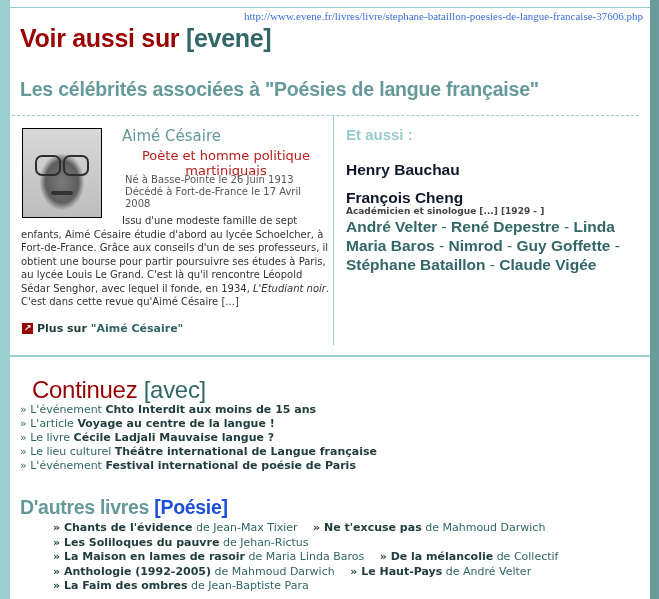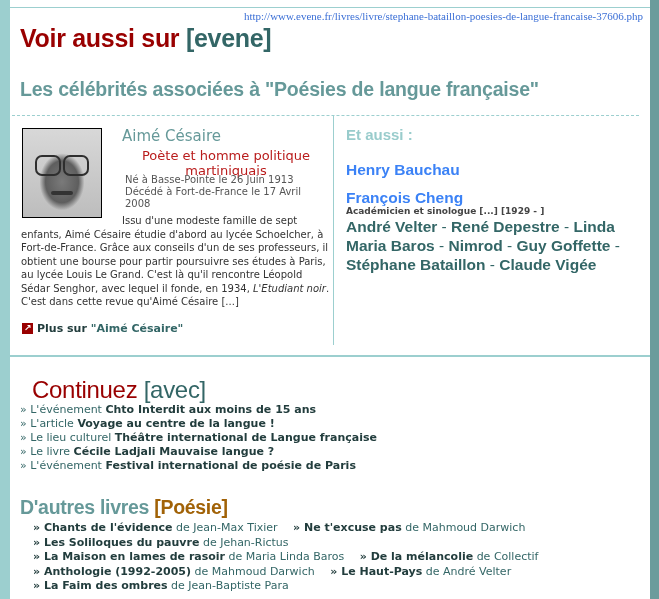--- a/index.html
+++ b/index.html
@@ -28,37 +28,37 @@
   .person-role { position:absolute; left:122px; top:144px; width:200px; font-size:13px; line-height:15px; color:#b91c1c; margin:4px;text-align:center; }
   .person-dates { position:absolute; left:125px; top:174px; width:200px; font-size:10px; line-height:12px; font-weight:normal; color:#555; }
   .person-bio { position:absolute; left:21px; top:214px; width:310px; font-size:10px; line-height:13.5px; color:#333; text-indent:101px; }
   .person-bio em { font-style:italic; }
   .more-link { position:absolute; left:22px; top:322px; font-size:11px; font-weight:bold; color:#223d3d; text-decoration:none; display:flex; align-items:center; gap:4px; }
   .arrow-icon { display:inline-block; width:11px; height:11px; background:#990000; color:#fff; font-size:9px; line-height:11px; text-align:center; }
   .more-link .quoted { color:#336666; }
 
   .et-aussi { position:absolute; left:346px; top:126px; font-family:"Liberation Sans", sans-serif; font-weight:bold; font-size:15px; color:#99cccc; margin:0; }
   .featured { position:absolute; left:346px; width:290px; }
-  .featured .fname { display:block; font-family:"Liberation Sans", sans-serif; font-weight:bold; font-size:15.5px; line-height:16px; color:#3b82f6; text-decoration:none; }
+  .featured .fname { display:block; font-family:"Liberation Sans", sans-serif; font-weight:bold; font-size:15.5px; line-height:16px; color:#0f172a; text-decoration:none; }
   .featured .fdesc { display:block; font-size:9px; line-height:11px; font-weight:bold; color:#444; }
   .others { position:absolute; left:346px; top:217px; width:290px; font-family:"Liberation Sans", sans-serif; font-weight:bold; font-size:15.5px; line-height:19px; color:#336666; }
   .others a { color:#336666; text-decoration:none; }
   .others .sep { color:#336666; font-weight:normal; }
 
   .h-continuez { position:absolute; left:28px; top:372px; font-family:"Liberation Sans", sans-serif; font-weight:normal; font-size:24px; letter-spacing:-0.3px; margin:4px; }
   .cont-list { position:absolute; left:20px; top:403px; font-size:11px; line-height:14px; margin:0; padding:0; list-style:none; }
   .cont-list li { color:#336666; white-space:nowrap; }
   .cont-list .kind { color:#336666; }
   .cont-list a { font-weight:bold; color:#223d3d; text-decoration:none; }
 
   .h-livres { position:absolute; left:20px; top:496px; font-family:"Liberation Sans", sans-serif; font-weight:bold; font-size:19.5px; margin:0; letter-spacing:-0.3px; }
   .h-livres .main { color:#669999; }
-  .h-livres .cat { color:#a16207; }
+  .h-livres .cat { color:#1d4ed8; }
   .books { position:absolute; left:33px; top:521px; width:610px; font-size:11px; line-height:14.6px; }
-  .books .row { white-space:nowrap; }
+  .books .row { white-space:nowrap;margin-left:20px; }
   .books .book { display:inline; margin-right:12px; color:#336666; }
   .books .book a { font-weight:bold; color:#223d3d; text-decoration:none; }
 </style>
 </head>
 <body>
 
 <div class="left-bar"></div>
 <div class="right-bar"></div>
 <div class="top-line"></div>
 
@@ -109,22 +109,22 @@
 </div>
 
 <div class="h-divider"></div>
 
 <h2 class="h-continuez">
   <span class="red">Continuez </span><span class="teal-dark">[avec]</span>
 </h2>
 <ul class="cont-list">
   <li><span class="kind">» L'événement </span><a>Chto Interdit aux moins de 15 ans</a></li>
   <li><span class="kind">» L'article </span><a>Voyage au centre de la langue !</a></li>
+  <li><span class="kind">» Le livre </span><a>Cécile Ladjali Mauvaise langue ?</a></li>
   <li><span class="kind">» Le lieu culturel </span><a>Théâtre international de Langue française</a></li>
-  <li><span class="kind">» Le livre </span><a>Cécile Ladjali Mauvaise langue ?</a></li>
   <li><span class="kind">» L'événement </span><a>Festival international de poésie de Paris</a></li>
 </ul>
 
 <h2 class="h-livres">
   <span class="main">D'autres livres </span><span class="cat">[Poésie]</span>
 </h2>
 <div class="books">
   <div class="row">
     <span class="book"><a>» Chants de l'évidence</a><span> de Jean-Max Tixier</span></span>
     <span class="book"><a>» Ne t'excuse pas</a><span> de Mahmoud Darwich</span></span>

